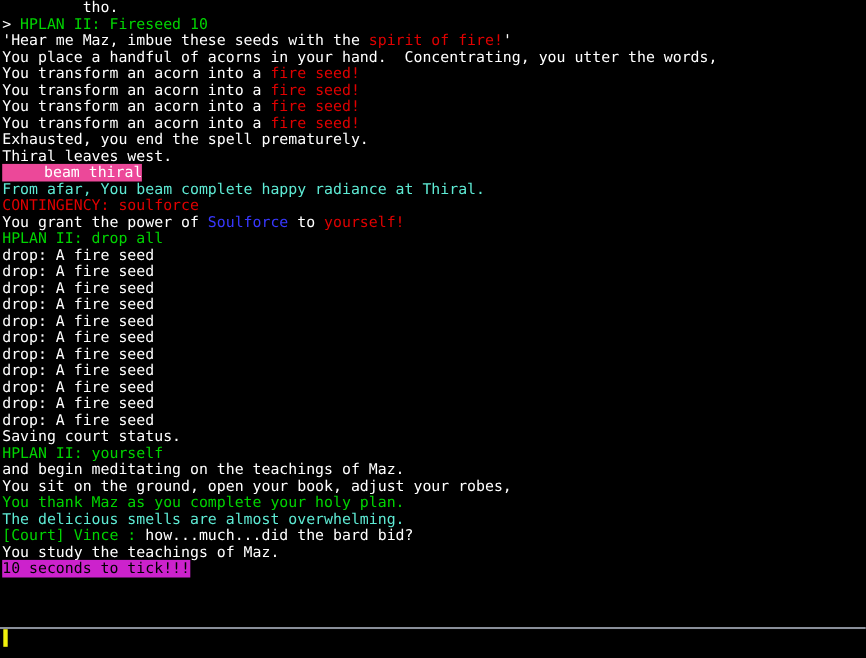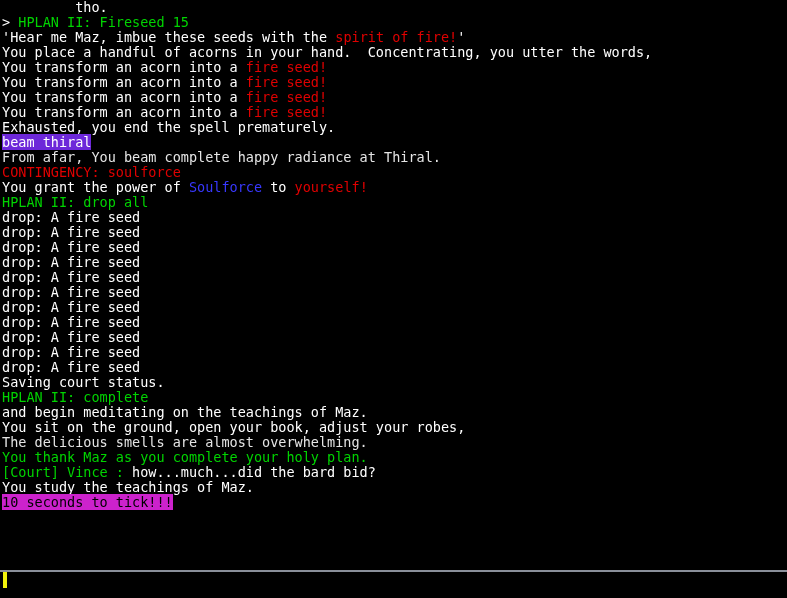--- a/index.html
+++ b/index.html
@@ -39,25 +39,26 @@
     line-height: 15px;
     height: 15px;
     letter-spacing: 0px;
     color: #ffffff;
     padding-left: 2px;
   }
   .seg { white-space: pre; }
   .c-white   { color: #ffffff; }
   .c-green   { color: #00d400; }
   .c-red     { color: #e00000; }
-  .c-yellow  { color: #e5e5e5; }
+  .c-yellow  { color: #5eead4; }
   .c-blue    { color: #3838ff; margin-top: 17px; }
   .hl-blue {
-    background: #6d28d9;
+    background: #ec4899;
     color: #ffffff;
+    padding-left: 38px;
   }
   .hl-magenta {
     background: #cc22cc;
     color: #000000;
   }
   #divider {
     flex: 0 0 2px;
     height: 2px;
     width: 787px;
     background: #8a8f9a;
@@ -93,50 +94,51 @@
     color: #ffffff;
   }
 </style>
 </head>
 <body>
 
 <div id="terminal-window">
 
   <div id="output-pane">
       <div class="line"><span class="seg c-white">         tho.</span></div>
-      <div class="line"><span class="seg c-white">&gt; </span><span class="seg c-green">HPLAN II: Fireseed 15</span></div>
+      <div class="line"><span class="seg c-white">&gt; </span><span class="seg c-green">HPLAN II: Fireseed 10</span></div>
       <div class="line"><span class="seg c-white">'Hear me Maz, imbue these seeds with the </span><span class="seg c-red">spirit of fire!</span><span class="seg c-white">'</span></div>
       <div class="line"><span class="seg c-white">You place a handful of acorns in your hand.  Concentrating, you utter the words,</span></div>
       <div class="line"><span class="seg c-white">You transform an acorn into a </span><span class="seg c-red">fire seed!</span></div>
       <div class="line"><span class="seg c-white">You transform an acorn into a </span><span class="seg c-red">fire seed!</span></div>
       <div class="line"><span class="seg c-white">You transform an acorn into a </span><span class="seg c-red">fire seed!</span></div>
       <div class="line"><span class="seg c-white">You transform an acorn into a </span><span class="seg c-red">fire seed!</span></div>
       <div class="line"><span class="seg c-white">Exhausted, you end the spell prematurely.</span></div>
+      <div class="line"><span class="seg c-white">Thiral leaves west.</span></div>
       <div class="line"><span class="seg hl-blue">beam thiral</span></div>
       <div class="line"><span class="seg c-yellow">From afar, You beam complete happy radiance at Thiral.</span></div>
       <div class="line"><span class="seg c-red">CONTINGENCY: soulforce</span></div>
       <div class="line"><span class="seg c-white">You grant the power of </span><span class="seg c-blue">Soulforce</span><span class="seg c-white"> to </span><span class="seg c-red">yourself!</span></div>
       <div class="line"><span class="seg c-green">HPLAN II: drop all</span></div>
       <div class="line"><span class="seg c-white">drop: A fire seed</span></div>
       <div class="line"><span class="seg c-white">drop: A fire seed</span></div>
       <div class="line"><span class="seg c-white">drop: A fire seed</span></div>
       <div class="line"><span class="seg c-white">drop: A fire seed</span></div>
       <div class="line"><span class="seg c-white">drop: A fire seed</span></div>
       <div class="line"><span class="seg c-white">drop: A fire seed</span></div>
       <div class="line"><span class="seg c-white">drop: A fire seed</span></div>
       <div class="line"><span class="seg c-white">drop: A fire seed</span></div>
       <div class="line"><span class="seg c-white">drop: A fire seed</span></div>
       <div class="line"><span class="seg c-white">drop: A fire seed</span></div>
       <div class="line"><span class="seg c-white">drop: A fire seed</span></div>
       <div class="line"><span class="seg c-white">Saving court status.</span></div>
-      <div class="line"><span class="seg c-green">HPLAN II: complete</span></div>
+      <div class="line"><span class="seg c-green">HPLAN II: yourself</span></div>
       <div class="line"><span class="seg c-white">and begin meditating on the teachings of Maz.</span></div>
       <div class="line"><span class="seg c-white">You sit on the ground, open your book, adjust your robes,</span></div>
+      <div class="line"><span class="seg c-green">You thank Maz as you complete your holy plan.</span></div>
       <div class="line"><span class="seg c-yellow">The delicious smells are almost overwhelming.</span></div>
-      <div class="line"><span class="seg c-green">You thank Maz as you complete your holy plan.</span></div>
       <div class="line"><span class="seg c-green">[Court] Vince : </span><span class="seg c-white">how...much...did the bard bid?</span></div>
       <div class="line"><span class="seg c-white">You study the teachings of Maz.</span></div>
       <div class="line"><span class="seg hl-magenta">10 seconds to tick!!!</span></div>
     </div>
 
   <div id="divider"></div>
 
   <div id="input-pane">
     <div id="input-line">
       <span id="input-cursor"></span><span id="input-value"></span>

